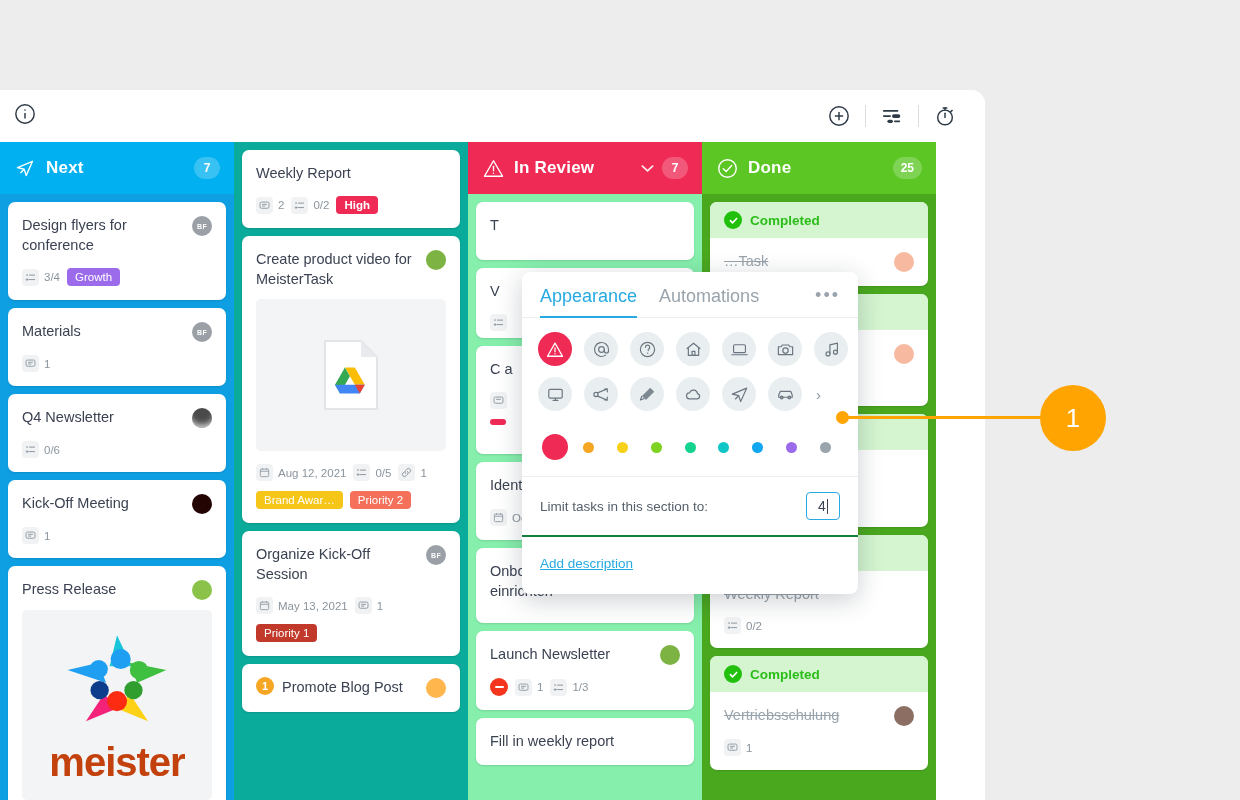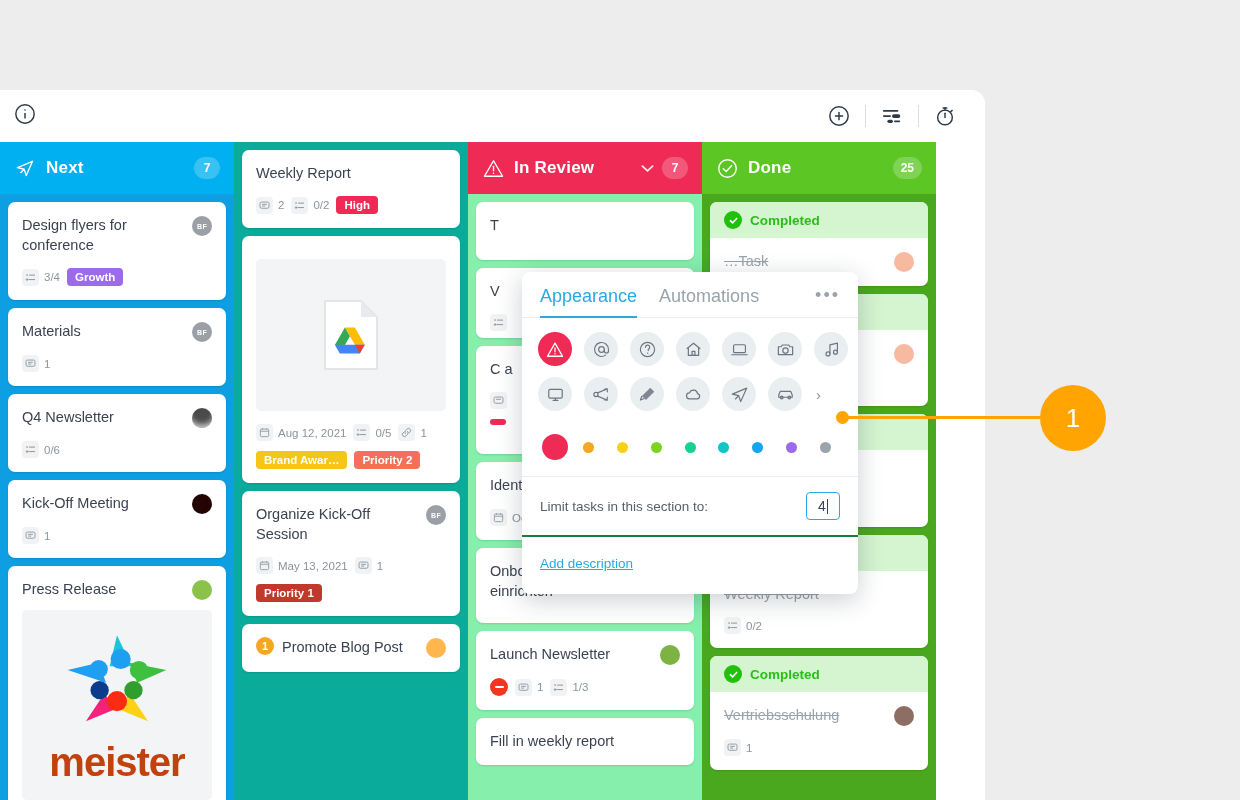--- a/index.html
+++ b/index.html
@@ -73,21 +73,21 @@
   }
   .card-title.done { color: #9aa4ad; text-decoration: line-through; }
   .avatar { width: 20px; height: 20px; border-radius: 50%; flex: 0 0 auto; margin-top: 1px;
             font-size: 7px; color: #fff; display: flex; align-items: center; justify-content: center;
             font-weight: 700; letter-spacing: .3px; }
   .meta { display: flex; align-items: center; gap: 7px; margin-top: 13px; flex-wrap: wrap; }
   .meta-item { display: flex; align-items: center; gap: 5px; font-size: 11.5px; color: #8a949d; }
   .chip-ico { width: 17px; height: 17px; border-radius: 4px; background: #f0f2f4;
               display: flex; align-items: center; justify-content: center; flex: 0 0 auto; }
   .tags { display: flex; align-items: center; gap: 7px; margin-top: 10px; flex-wrap: wrap; }
-  .tag { font-size: 11.5px; font-weight: 700; color: #fff; border-radius: 4px; padding: 3px 8px; white-space: nowrap;
+  .tag { font-size: 11.5px; font-weight: 400; color: #fff; border-radius: 4px; padding: 3px 8px; white-space: nowrap;
          max-width: 95px; overflow: hidden; text-overflow: ellipsis; }
   .badge-pill { font-size: 11.5px; font-weight: 700; color: #fff; border-radius: 4px; padding: 3px 8px; }
   .blocked-dot { width: 18px; height: 18px; border-radius: 50%; background: #f5361e;
                  display: flex; align-items: center; justify-content: center; flex: 0 0 auto; }
   .blocked-dot i { display:block; width: 9px; height: 2px; background: #fff; border-radius: 1px; }
 
   .completed-bar { background: #d4f5d0; padding: 9px 14px; display: flex; align-items: center; gap: 8px; }
   .completed-bar span { color: #2bbd18; font-size: 13.5px; font-weight: 600; }
   .check-circle { width: 18px; height: 18px; border-radius: 50%; background: #21c00d;
                   display:flex; align-items:center; justify-content:center; flex:0 0 auto; }
@@ -346,20 +346,24 @@
                 </span>
                 <span>0/2</span>
               </div>
               <span class="badge-pill" style="background:#ef2a54">High</span>
             </div>
           </div>
             </div>
 
           <div class="card">
               <div class="card-inner">
+            <div class="card-top">
+              <div class="card-title">Create product video for MeisterTask</div>
+              <div class="avatar" style="background:#7cb342"></div>
+            </div>
             <div class="attach-preview">
               <svg width="60" height="72" viewBox="0 0 60 72">
                 <path d="M4 2 h36 l16 16 v52 H4 Z" fill="#fff" stroke="#e3e5e8" stroke-width="2"></path>
                 <path d="M40 2 v16 h16 Z" fill="#e8eaed"></path>
                 <g transform="translate(14,26) scale(0.62)">
                   <path d="M16 4 L32 4 L48 32 L32 32 Z" fill="#fbbc04"></path>
                   <path d="M16 4 L0 32 L8 46 L24 18 Z" fill="#34a853"></path>
                   <path d="M0 32 L8 46 L40 46 L48 32 Z" fill="#4285f4"></path>
                   <path d="M40 46 L48 32 L32 32 Z" fill="#ea4335"></path>
                 </g>

